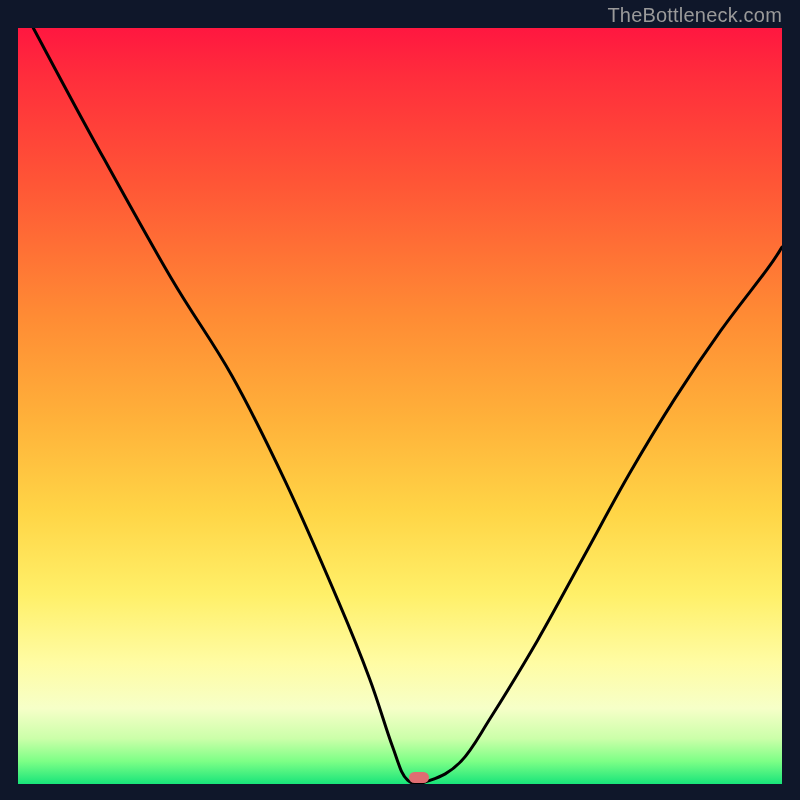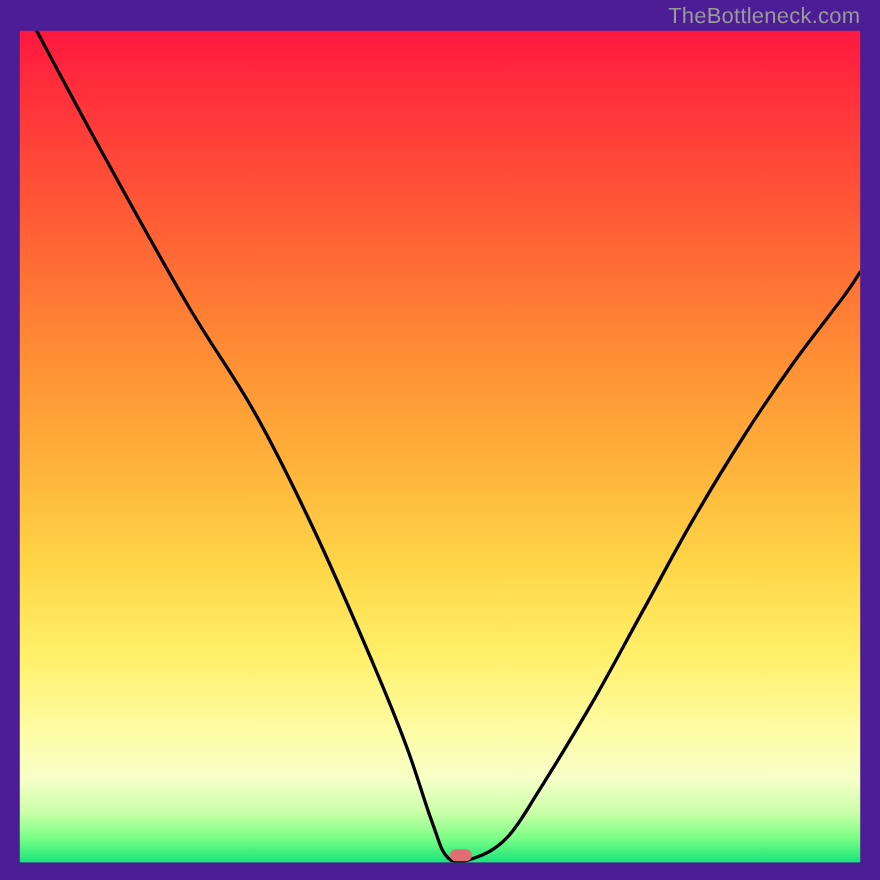--- a/index.html
+++ b/index.html
@@ -7,21 +7,21 @@
     padding: 0;
     width: 800px;
     height: 800px;
     background: #000;
     font-family: Arial, Helvetica, sans-serif;
     position: relative;
   }
   .outer {
     width: 800px;
     height: 800px;
-    background: #4c1d95;
+    background: #0f172a;
     position: relative;
     text-decoration: underline;
   }
   .plot {
     position: absolute;
     left: 18px;
     top: 28px;
     width: 764px;
     height: 756px;
     

